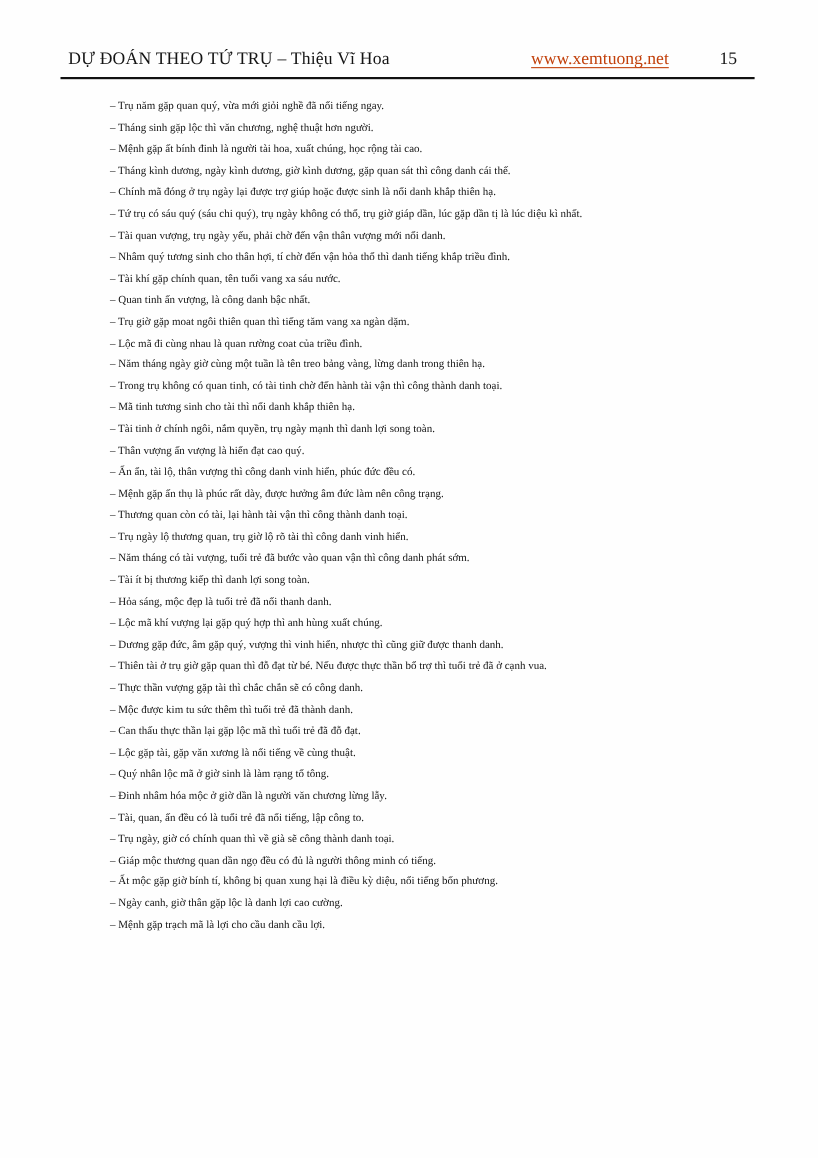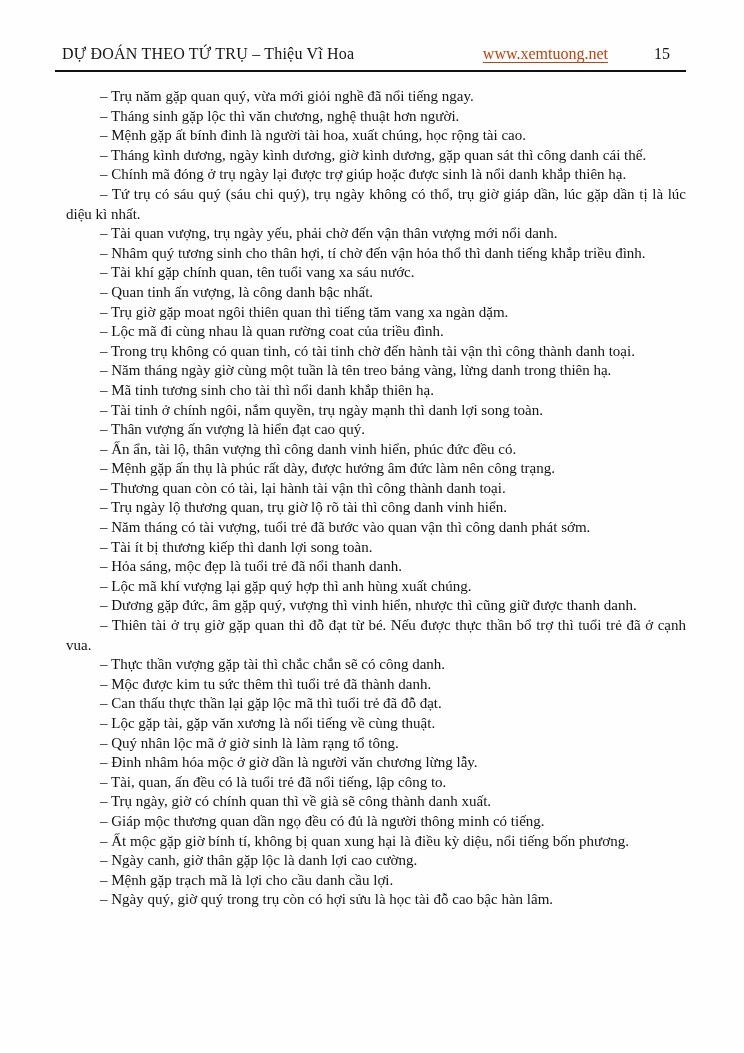--- a/index.html
+++ b/index.html
@@ -37,21 +37,21 @@
     margin-left: 46px;
   }
   .rule {
     height: 0;
     border-top: 2px solid #111;
     margin: 0 58px 0 55px;
   }
   .content {
     margin: 15px 58px 0 66px;
     text-align: justify;
-    font-size: 15px;
+    font-size: 10px;
     line-height: 19.6px;
   }
   .item {
     margin: 0;
     padding: 0;
     text-indent: 34px;
   }
 </style>
 </head>
 <body>
@@ -73,43 +73,42 @@
       <p class="item">– Mệnh gặp ất bính đinh là người tài hoa, xuất chúng, học rộng tài cao.</p>
       <p class="item">– Tháng kình dương, ngày kình dương, giờ kình dương, gặp quan sát thì công danh cái thế.</p>
       <p class="item">– Chính mã đóng ở trụ ngày lại được trợ giúp hoặc được sinh là nổi danh khắp thiên hạ.</p>
       <p class="item">– Tứ trụ có sáu quý (sáu chi quý), trụ ngày không có thổ, trụ giờ giáp dần, lúc gặp dần tị là lúc diệu kì nhất.</p>
       <p class="item">– Tài quan vượng, trụ ngày yếu, phải chờ đến vận thân vượng mới nổi danh.</p>
       <p class="item">– Nhâm quý tương sinh cho thân hợi, tí chờ đến vận hỏa thổ thì danh tiếng khắp triều đình.</p>
       <p class="item">– Tài khí gặp chính quan, tên tuổi vang xa sáu nước.</p>
       <p class="item">– Quan tinh ấn vượng, là công danh bậc nhất.</p>
       <p class="item">– Trụ giờ gặp moat ngôi thiên quan thì tiếng tăm vang xa ngàn dặm.</p>
       <p class="item">– Lộc mã đi cùng nhau là quan rường coat của triều đình.</p>
+      <p class="item">– Năm tháng ngày giờ cùng một tuần là tên treo bảng vàng, lừng danh trong thiên hạ.</p>
       <p class="item">– Trong trụ không có quan tinh, có tài tinh chờ đến hành tài vận thì công thành danh toại.</p>
-      <p class="item">– Năm tháng ngày giờ cùng một tuần là tên treo bảng vàng, lừng danh trong thiên hạ.</p>
       <p class="item">– Mã tinh tương sinh cho tài thì nổi danh khắp thiên hạ.</p>
       <p class="item">– Tài tinh ở chính ngôi, nắm quyền, trụ ngày mạnh thì danh lợi song toàn.</p>
       <p class="item">– Thân vượng ấn vượng là hiển đạt cao quý.</p>
       <p class="item">– Ấn ẩn, tài lộ, thân vượng thì công danh vinh hiển, phúc đức đều có.</p>
       <p class="item">– Mệnh gặp ấn thụ là phúc rất dày, được hưởng âm đức làm nên công trạng.</p>
       <p class="item">– Thương quan còn có tài, lại hành tài vận thì công thành danh toại.</p>
       <p class="item">– Trụ ngày lộ thương quan, trụ giờ lộ rõ tài thì công danh vinh hiển.</p>
       <p class="item">– Năm tháng có tài vượng, tuổi trẻ đã bước vào quan vận thì công danh phát sớm.</p>
       <p class="item">– Tài ít bị thương kiếp thì danh lợi song toàn.</p>
       <p class="item">– Hỏa sáng, mộc đẹp là tuổi trẻ đã nổi thanh danh.</p>
       <p class="item">– Lộc mã khí vượng lại gặp quý hợp thì anh hùng xuất chúng.</p>
       <p class="item">– Dương gặp đức, âm gặp quý, vượng thì vinh hiển, nhược thì cũng giữ được thanh danh.</p>
       <p class="item">– Thiên tài ở trụ giờ gặp quan thì đỗ đạt từ bé. Nếu được thực thần bổ trợ thì tuổi trẻ đã ở cạnh vua.</p>
       <p class="item">– Thực thần vượng gặp tài thì chắc chắn sẽ có công danh.</p>
       <p class="item">– Mộc được kim tu sức thêm thì tuổi trẻ đã thành danh.</p>
       <p class="item">– Can thấu thực thần lại gặp lộc mã thì tuổi trẻ đã đỗ đạt.</p>
       <p class="item">– Lộc gặp tài, gặp văn xương là nổi tiếng về cùng thuật.</p>
       <p class="item">– Quý nhân lộc mã ở giờ sinh là làm rạng tổ tông.</p>
       <p class="item">– Đinh nhâm hóa mộc ở giờ dần là người văn chương lừng lẫy.</p>
       <p class="item">– Tài, quan, ấn đều có là tuổi trẻ đã nổi tiếng, lập công to.</p>
-      <p class="item">– Trụ ngày, giờ có chính quan thì về già sẽ công thành danh xuất.</p>
+      <p class="item">– Trụ ngày, giờ có chính quan thì về già sẽ công thành danh toại.</p>
       <p class="item">– Giáp mộc thương quan dần ngọ đều có đủ là người thông minh có tiếng.</p>
       <p class="item">– Ất mộc gặp giờ bính tí, không bị quan xung hại là điều kỳ diệu, nổi tiếng bốn phương.</p>
       <p class="item">– Ngày canh, giờ thân gặp lộc là danh lợi cao cường.</p>
       <p class="item">– Mệnh gặp trạch mã là lợi cho cầu danh cầu lợi.</p>
-      <p class="item">– Ngày quý, giờ quý trong trụ còn có hợi sửu là học tài đỗ cao bậc hàn lâm.</p>
     </div>
 
 </div>
 
 </body></html>

